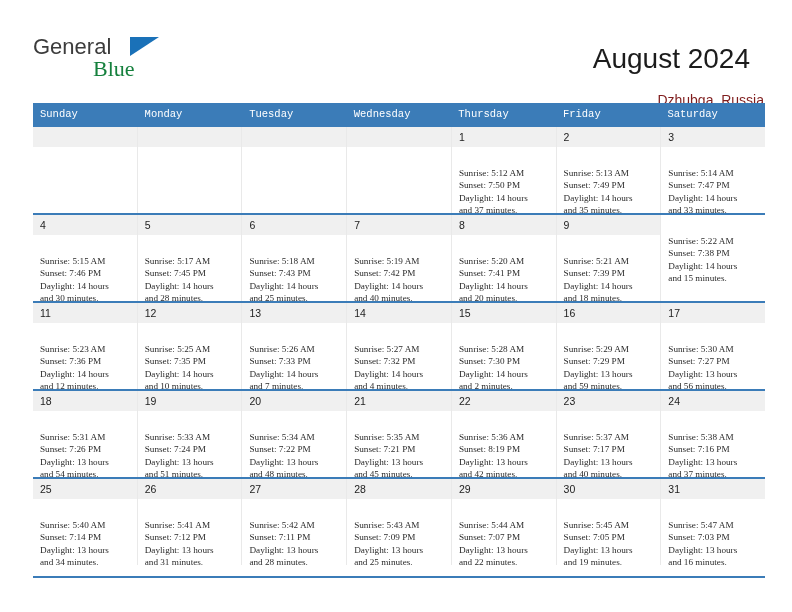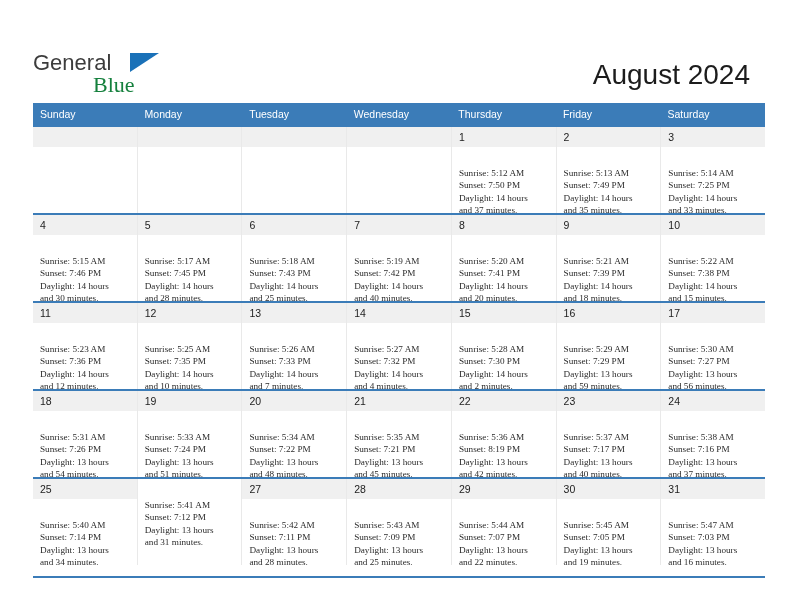--- a/index.html
+++ b/index.html
@@ -18,21 +18,21 @@
     position: relative;
     width: 792px;
     height: 612px;
     box-sizing: border-box;
   }
 
   
   .header {
     position: absolute;
     left: 33px;
-    top: 44px;
+    top: 28px;
     right: 28px;
     height: 68px;
   }
   .logo {
     position: absolute;
     left: 0;
     top: 6px;
     width: 220px;
     height: 56px;
   }
@@ -99,21 +99,21 @@
     background: #3b7cb8;
     height: 22px;
   }
   .weekday {
     flex: 1 1 0;
     color: #ffffff;
     font-size: 10.5px;
     line-height: 22px;
     padding-left: 7px;
     box-sizing: border-box;
-    font-family: Liberation Sans, sans-serif;
+    font-family: Liberation Mono, monospace;
     white-space: nowrap;
     overflow: hidden;
   }
   .week-row {
     display: flex;
     border-top: 2px solid #3b7cb8;
     height: 88px;
     box-sizing: border-box;
   }
   .week-row:first-of-type {
@@ -242,21 +242,21 @@
           <div>Sunrise: 5:13 AM</div>
           <div>Sunset: 7:49 PM</div>
           <div>Daylight: 14 hours</div>
           <div>and 35 minutes.</div>
         </div>
       </div>
       <div class="day-cell">
         <div class="day-number">3</div>
         <div class="day-info">
           <div>Sunrise: 5:14 AM</div>
-          <div>Sunset: 7:25 PM</div>
+          <div>Sunset: 7:47 PM</div>
           <div>Daylight: 14 hours</div>
           <div>and 33 minutes.</div>
         </div>
       </div>
     </div>
 
     <div class="week-row">
       <div class="day-cell">
         <div class="day-number">4</div>
         <div class="day-info">
@@ -305,21 +305,20 @@
       <div class="day-cell">
         <div class="day-number">9</div>
         <div class="day-info">
           <div>Sunrise: 5:21 AM</div>
           <div>Sunset: 7:39 PM</div>
           <div>Daylight: 14 hours</div>
           <div>and 18 minutes.</div>
         </div>
       </div>
       <div class="day-cell">
-        <div class="day-number">10</div>
         <div class="day-info">
           <div>Sunrise: 5:22 AM</div>
           <div>Sunset: 7:38 PM</div>
           <div>Daylight: 14 hours</div>
           <div>and 15 minutes.</div>
         </div>
       </div>
     </div>
 
     <div class="week-row">
@@ -458,20 +457,21 @@
       <div class="day-cell">
         <div class="day-number">25</div>
         <div class="day-info">
           <div>Sunrise: 5:40 AM</div>
           <div>Sunset: 7:14 PM</div>
           <div>Daylight: 13 hours</div>
           <div>and 34 minutes.</div>
         </div>
       </div>
       <div class="day-cell">
+        <div class="day-number">26</div>
         <div class="day-info">
           <div>Sunrise: 5:41 AM</div>
           <div>Sunset: 7:12 PM</div>
           <div>Daylight: 13 hours</div>
           <div>and 31 minutes.</div>
         </div>
       </div>
       <div class="day-cell">
         <div class="day-number">27</div>
         <div class="day-info">

